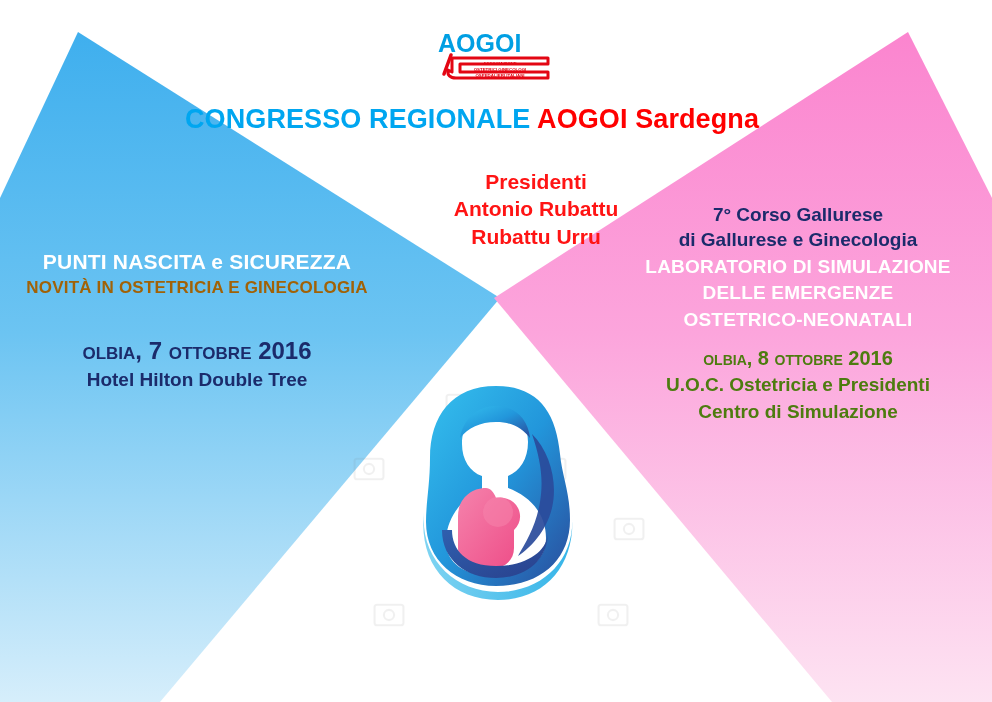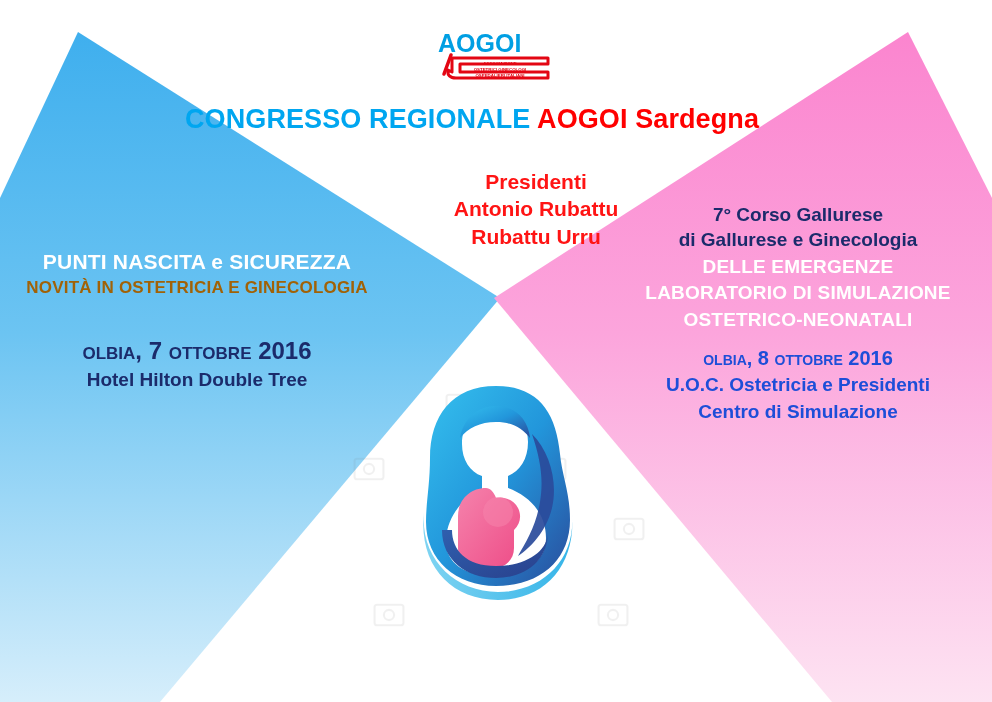--- a/index.html
+++ b/index.html
@@ -124,21 +124,21 @@
     letter-spacing: 0.2px;
     line-height: 1.36;
     margin-top: 1px;
   }
   #right-dates {
     position: absolute;
     left: 604px;
     top: 344px;
     width: 388px;
     text-align: center;
-    color: #1d4ed8;
+    color: #4d7c0f;
     font-weight: bold;
     line-height: 1.42;
   }
   #right-dates .rd-caps {
     font-size: 20px;
     font-variant: small-caps;
     text-transform: lowercase;
   }
   #right-dates .rd-line { font-size: 19px; }
 
@@ -237,22 +237,22 @@
     <div class="l-sub">NOVITÀ IN OSTETRICIA E GINECOLOGIA</div>
   </div>
   <div id="left-dates">
     <div class="d-line1">Olbia, 7 ottobre 2016</div>
     <div class="d-line2">Hotel Hilton Double Tree</div>
   </div>
 
   <div id="right-block">
     <div class="r-dark">7° Corso Gallurese</div>
     <div class="r-dark">di Gallurese e Ginecologia</div>
+    <div class="r-white">LABORATORIO DI SIMULAZIONE</div>
     <div class="r-white">DELLE EMERGENZE</div>
-    <div class="r-white">LABORATORIO DI SIMULAZIONE</div>
     <div class="r-white">OSTETRICO-NEONATALI</div>
   </div>
   <div id="right-dates">
     <div class="rd-caps">Olbia, 8 ottobre 2016</div>
     <div class="rd-line">U.O.C. Ostetricia e Presidenti</div>
     <div class="rd-line">Centro di Simulazione</div>
   </div>
 
   <svg id="illustration" viewBox="0 0 216 232">
     <defs>

